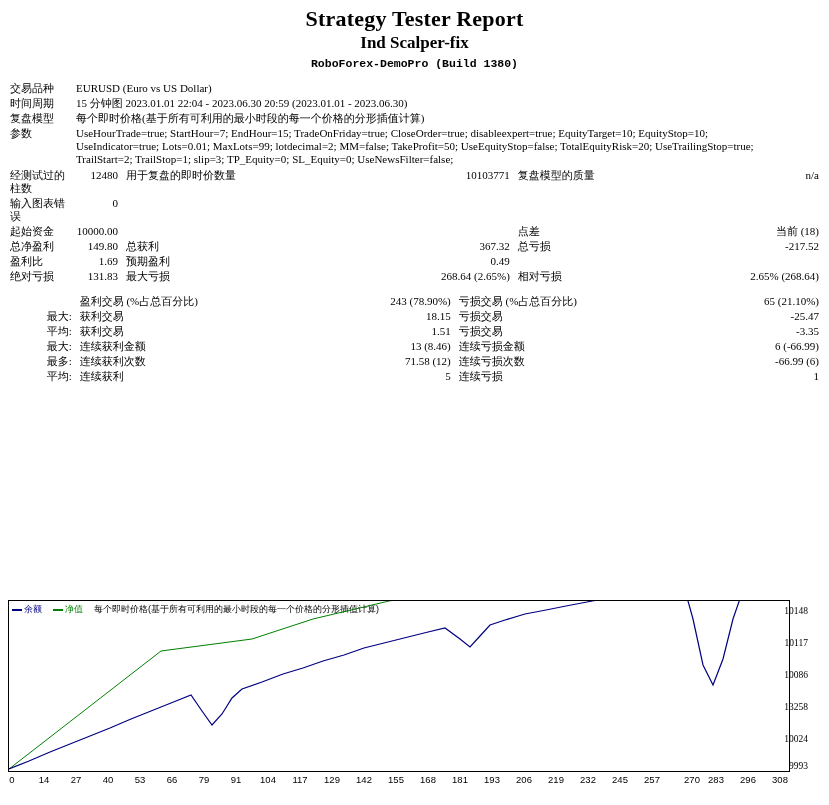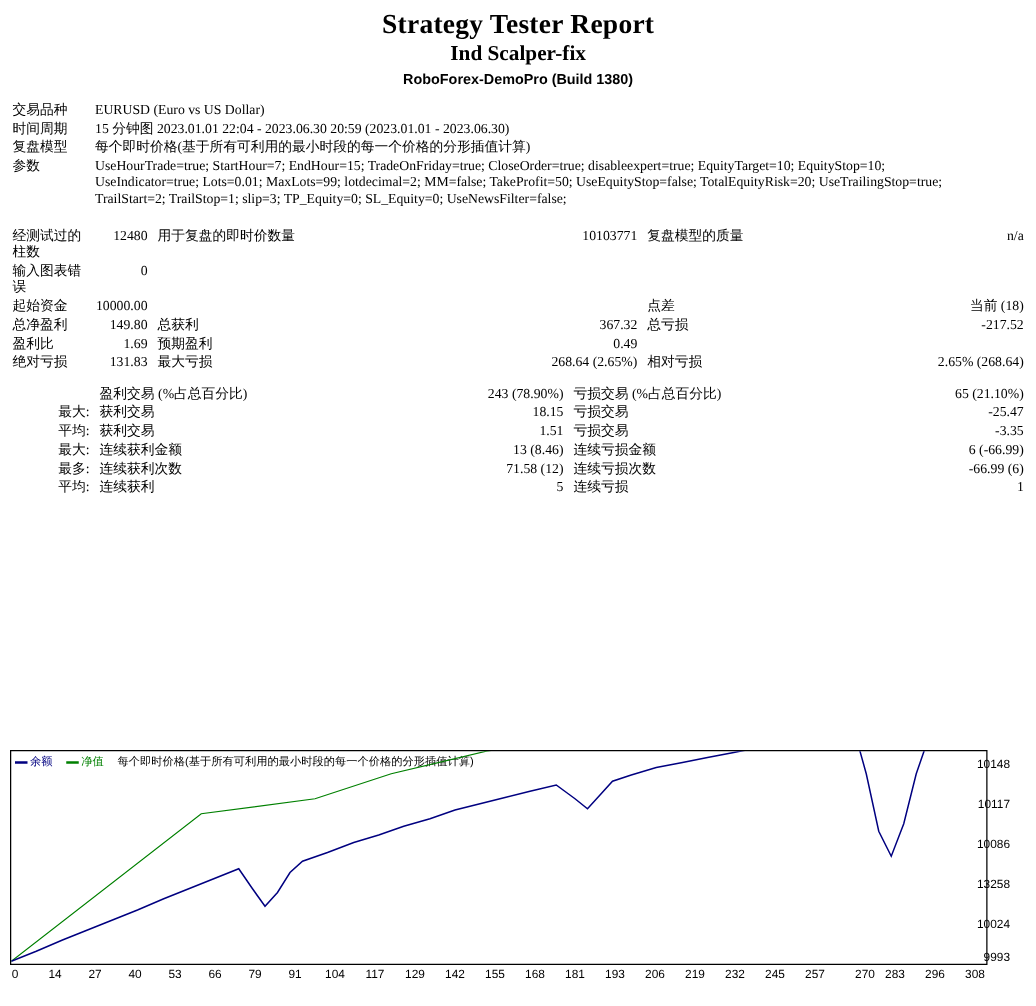--- a/index.html
+++ b/index.html
@@ -32,21 +32,21 @@
     letter-spacing: 0.2px;
     line-height: 26px;
   }
   .t2 {
     font-family: "Liberation Serif", serif;
     font-weight: bold;
     font-size: 17px;
     line-height: 22px;
   }
   .t3 {
-    font-family: Liberation Sans, sans-serif;
+    font-family: Liberation Mono, monospace;
     font-weight: bold;
     font-size: 11.5px;
     line-height: 18px;
     padding-top: 1px;
   }
   table.rep {
     width: 813px;
     margin: 8px 8px 0 8px;
     border-collapse: collapse;
     font-size: 11px;
@@ -101,21 +101,21 @@
     position: absolute;
     left: 784px;
     top: 0;
     width: 46px;
     height: 172px;
   }
   .yaxis div {
     position: absolute;
     right: 30px;
     font-size: 9.5px;
-    font-family: Liberation Sans, sans-serif;
+    font-family: Liberation Serif, serif;
     text-align: right;
     white-space: nowrap;
   }
   .xaxis {
     position: absolute;
     left: 0;
     top: 174px;
     width: 782px;
     height: 18px;
   }
@@ -158,21 +158,21 @@
       <td class="lbl">参数</td>
       <td colspan="5">
         <div>UseHourTrade=true; StartHour=7; EndHour=15; TradeOnFriday=true; CloseOrder=true; disableexpert=true; EquityTarget=10; EquityStop=10;</div>
         <div>UseIndicator=true; Lots=0.01; MaxLots=99; lotdecimal=2; MM=false; TakeProfit=50; UseEquityStop=false; TotalEquityRisk=20; UseTrailingStop=true;</div>
         <div>TrailStart=2; TrailStop=1; slip=3; TP_Equity=0; SL_Equity=0; UseNewsFilter=false;</div>
       </td>
     </tr>
   </tbody>
     </table>
 
-  <table class="rep" style="margin-top:15px">
+  <table class="rep" style="margin-top:1px">
     <tbody>
         <tr>
       <td class="lbl">经测试过的柱数</td>
       <td class="num" style="width:42px">12480</td>
       <td style="padding-left:6px">用于复盘的即时价数量</td>
       <td class="num" style="width:92px">10103771</td>
       <td style="padding-left:6px">复盘模型的质量</td>
       <td class="num" style="width:92px">n/a</td>
     </tr>
     <tr>

